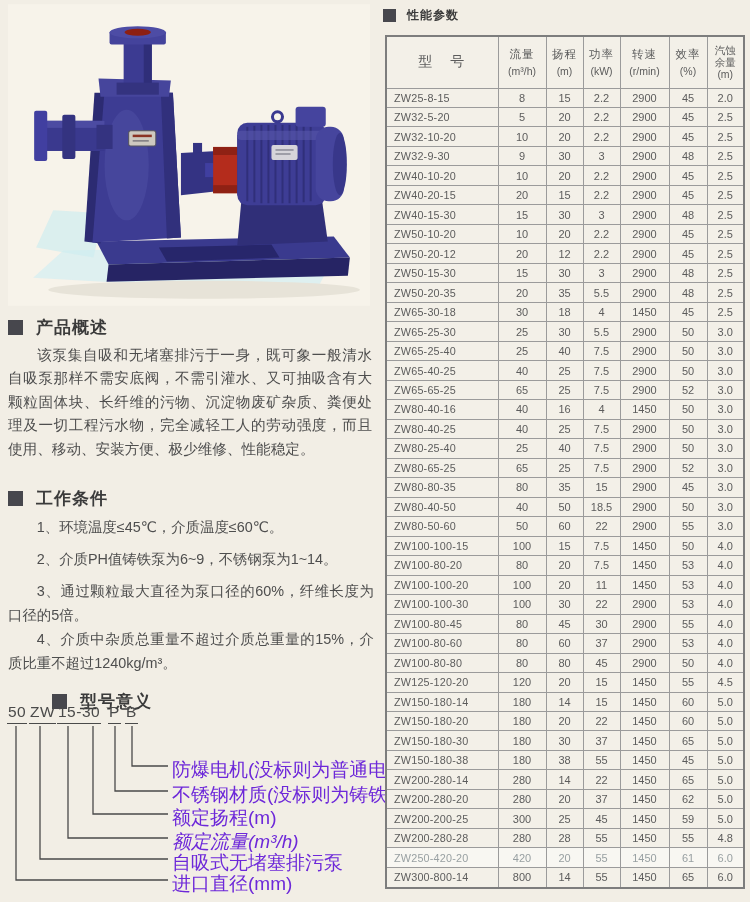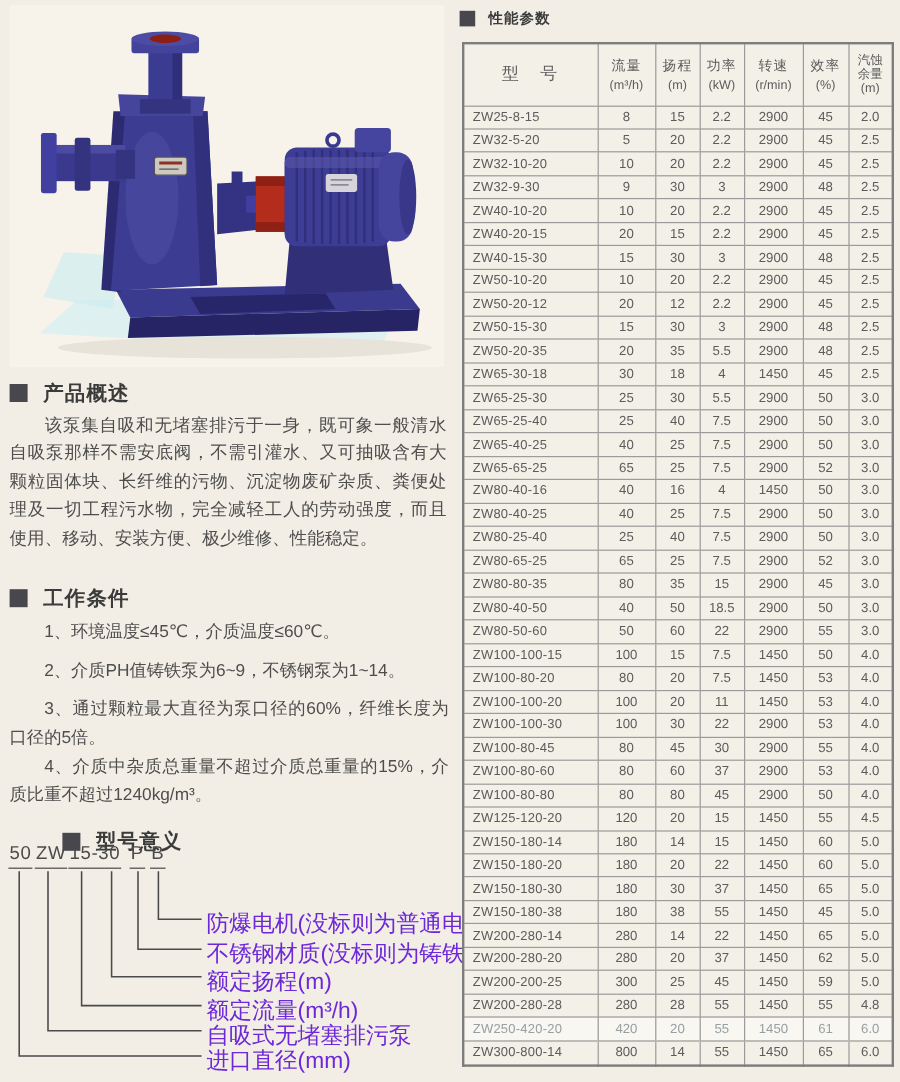--- a/index.html
+++ b/index.html
@@ -42,21 +42,21 @@
   #code-0{left:7px;}
   #code-1{left:29px;}
   #code-2{left:57px;}
   #code-3{left:108px;}
   #code-4{left:125px;}
   #diagram-lines{position:absolute;left:0;top:0;width:380px;height:195px;}
   .diagram-label{position:absolute;left:172px;font-size:19px;color:#6d28d9;white-space:nowrap;}
   #dlabel-0{top:54px;}
   #dlabel-1{top:79px;}
   #dlabel-2{top:102px;}
-  #dlabel-3{top:126px;}
+  #dlabel-3{top:126px;font-style:italic;}
   #dlabel-4{top:147px;}
   #dlabel-5{top:168px;}
 
   
   #right-col{position:absolute;left:383px;top:0;width:364px;height:902px;}
   #perf-head{position:absolute;left:0;top:7px;display:flex;align-items:center;gap:11px;}
   #perf-head .sec-square{width:13px;height:13px;}
   #perf-head .sec-title{font-size:12px;}
 
   .perf-table{position:absolute;left:2px;top:35px;width:360px;height:854px;

